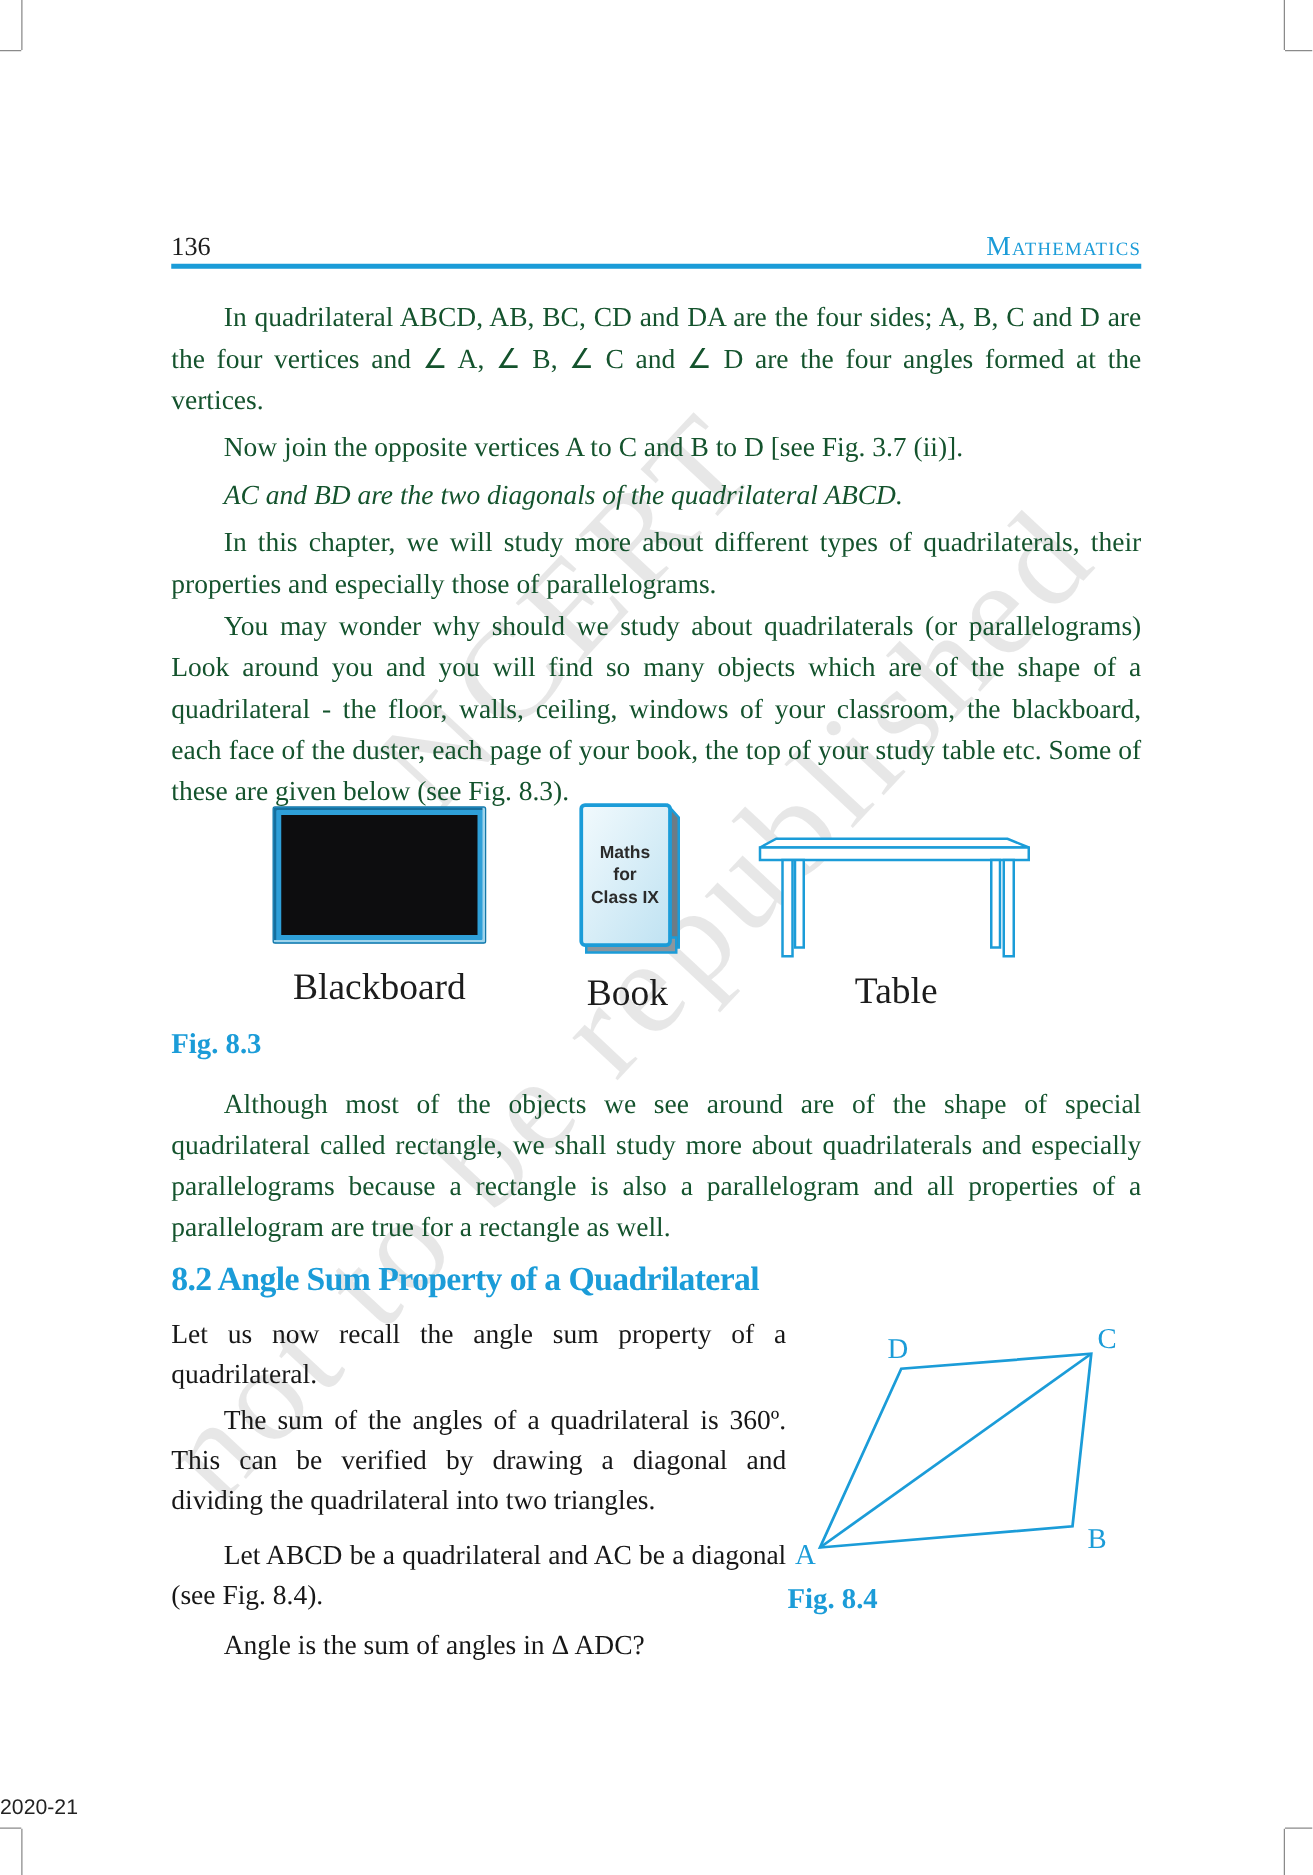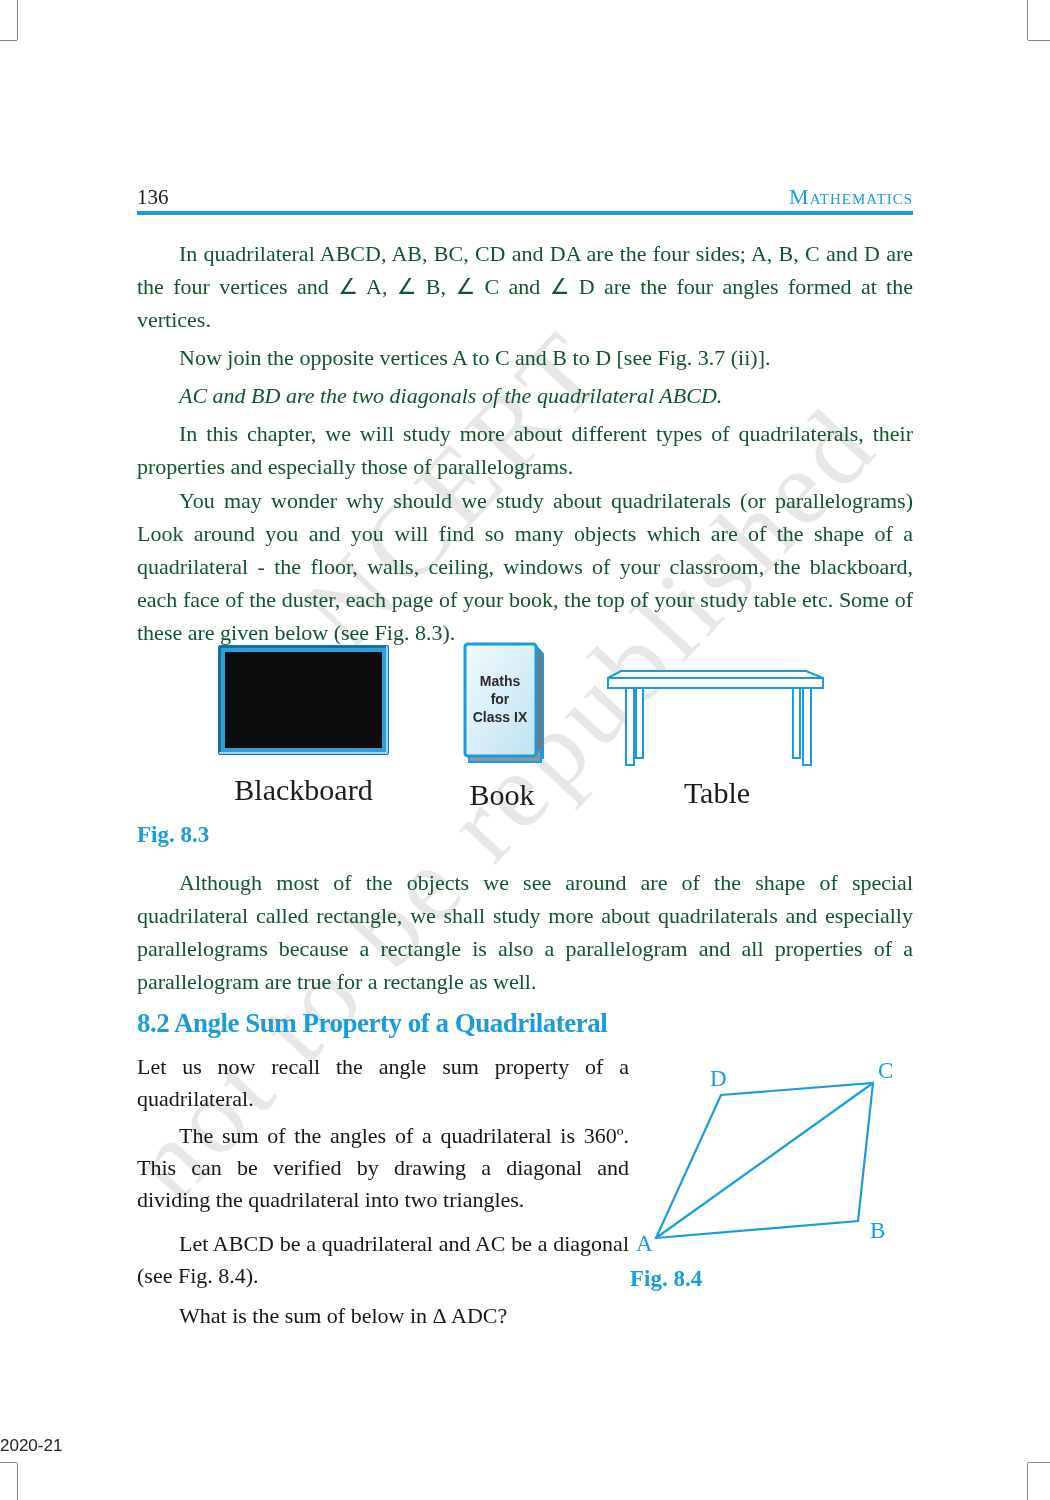--- a/index.html
+++ b/index.html
@@ -118,21 +118,21 @@
 
 <div class="layer caption cap83">Fig. 8.3</div>
 
 <p class="para ind" style="top:866px;">Although most of the objects we see around are of the shape of special quadrilateral called rectangle, we shall study more about quadrilaterals and especially parallelograms because a rectangle is also a parallelogram and all properties of a parallelogram are true for a rectangle as well.</p>
 
 <h2 class="layer sec-heading">8.2 Angle Sum Property of a Quadrilateral</h2>
 
 <p class="colL" style="top:1051px;">Let us now recall the angle sum property of a quadrilateral.</p>
 <p class="colL ind" style="top:1120px;">The sum of the angles of a quadrilateral is 360º. This can be verified by drawing a diagonal and dividing the quadrilateral into two triangles.</p>
 <p class="colL ind" style="top:1228px;">Let ABCD be a quadrilateral and AC be a diagonal (see Fig. 8.4).</p>
-<p class="colL ind" style="top:1300px;">What is the sum of below in Δ ADC?</p>
+<p class="colL ind" style="top:1300px;">Angle is the sum of angles in Δ ADC?</p>
 
 <svg class="fig84-svg" width="278" height="210" viewBox="0 0 278 210">
   <polygon points="34,186 236,169 251,31 99,43" fill="none" stroke="#1b9cd8" stroke-width="2.2"></polygon>
   <line x1="34" y1="186" x2="251" y2="31" stroke="#1b9cd8" stroke-width="2.2"></line>
   <text class="fig84-label" x="14" y="199">A</text>
   <text class="fig84-label" x="248" y="186">B</text>
   <text class="fig84-label" x="256" y="26">C</text>
   <text class="fig84-label" x="88" y="34">D</text>
 </svg>
 <div class="layer caption cap84">Fig. 8.4</div>

